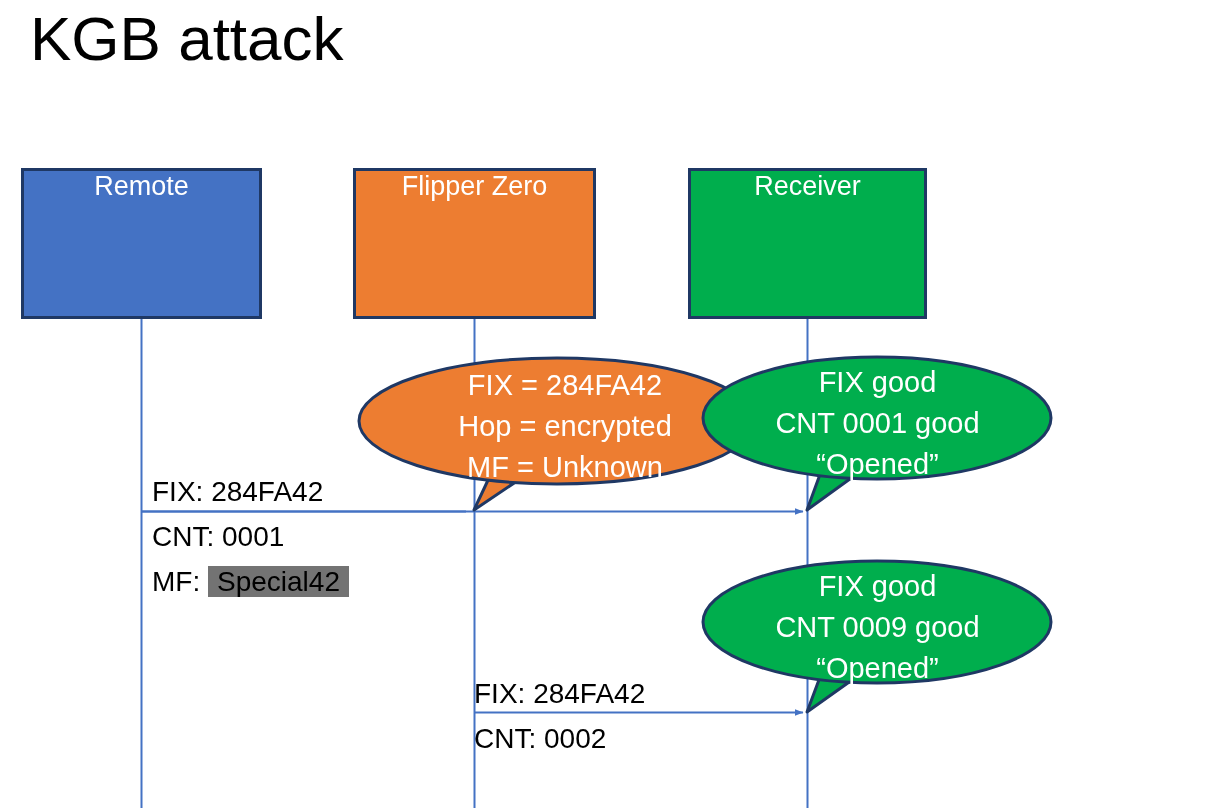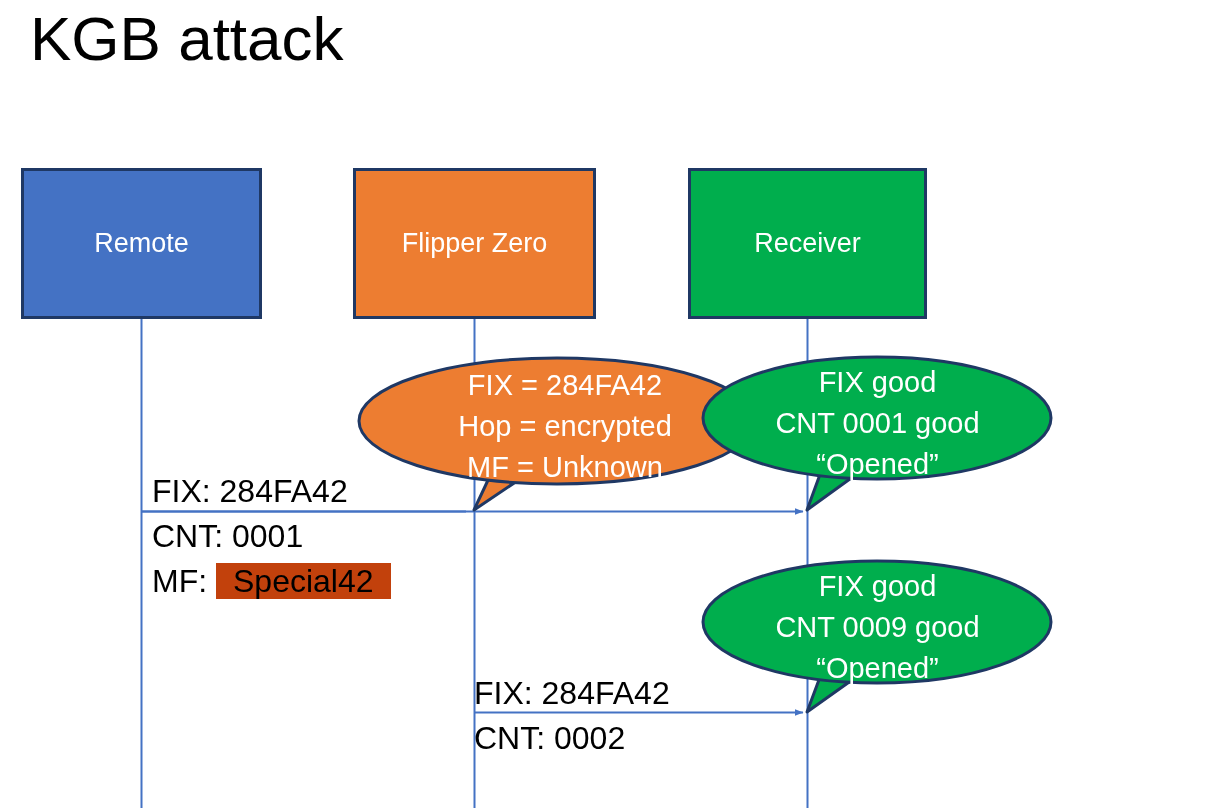--- a/index.html
+++ b/index.html
@@ -43,21 +43,20 @@
     width: 1218px;
     height: 808px;
   }
 
   
   .actor-box {
     position: absolute;
     box-sizing: border-box;
     border: 3px solid #1F3864;
     display: flex;
-    align-items: center;
     justify-content: center;
   }
   .actor-label {
     color: #ffffff;
     font-size: 27px;
     font-weight: 400;
     white-space: nowrap;
   }
   #actor-remote      { left: 21px;  top: 168px; width: 241px; height: 151px; background: #4472C4; }
   #actor-flipper     { left: 353px; top: 168px; width: 243px; height: 151px; background: #ED7D31; }
@@ -73,31 +72,31 @@
     white-space: nowrap;
   }
   #callout-flipper-text  { left: 368px; top: 365px; width: 394px; }
   #callout-recv1-text    { left: 705px; top: 362px; width: 345px; }
   #callout-recv2-text    { left: 705px; top: 566px; width: 345px; }
 
   
   .msg-label {
     position: absolute;
     color: #000000;
-    font-size: 32px;
+    font-size: 28px;
     line-height: 45px;
     white-space: nowrap;
   }
   #msg1-label { left: 152px; top: 469px; }
   #msg2-label { left: 474px; top: 671px; }
   .msg-line { display: block; }
   .hl {
-    background: #c2410c;
+    background: #737373;
     color: #000000;
-    padding: 0 17px;
+    padding: 0 9px;
   }
 </style>
 </head>
 <body>
 
 <div id="slide">
 
   <div id="slide-title">KGB attack</div>
 
   <svg id="diagram" viewBox="0 0 1218 808" xmlns="http://www.w3.org/2000/svg">

